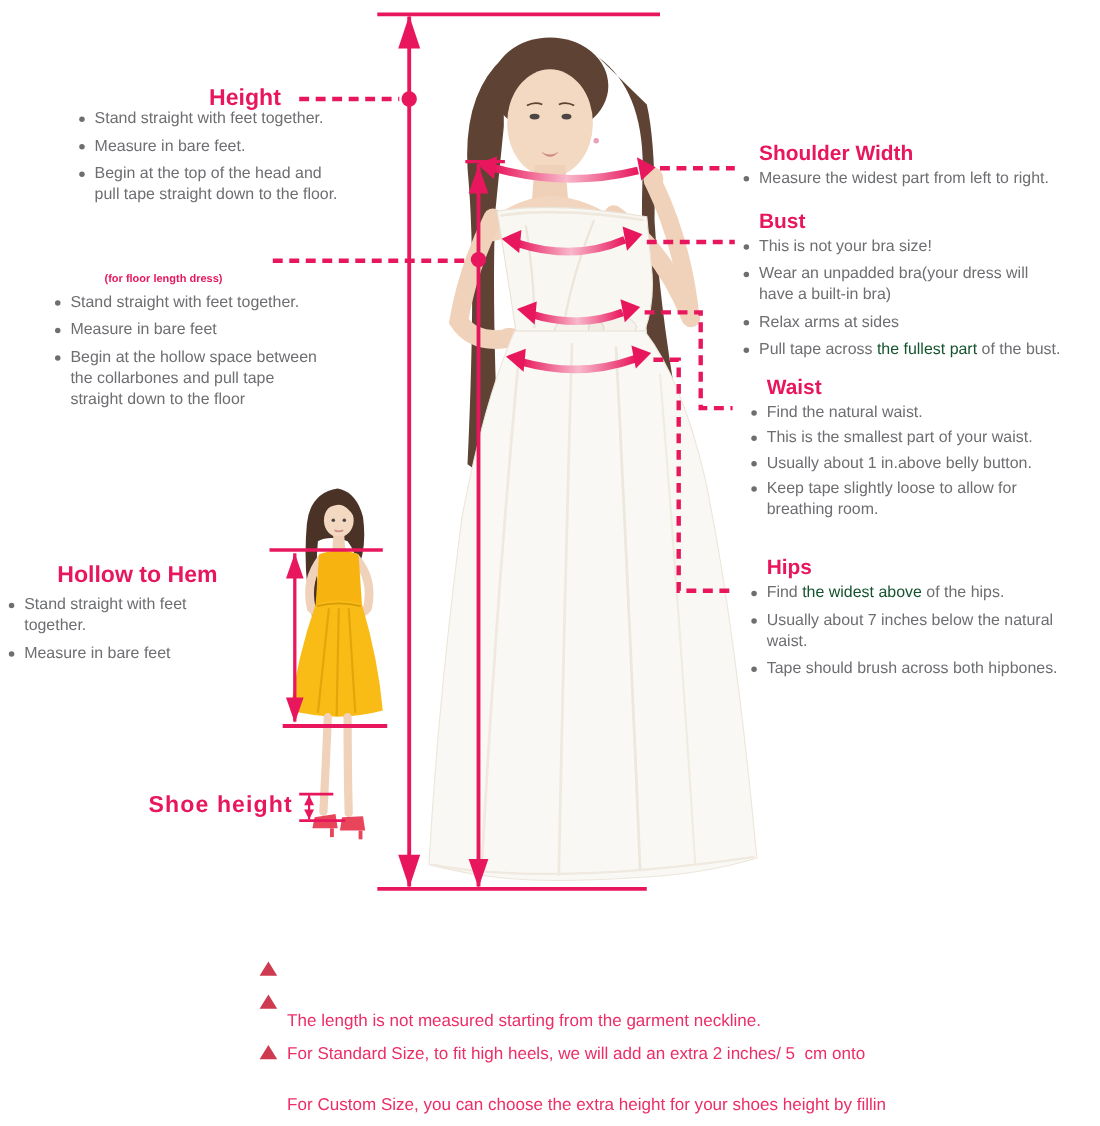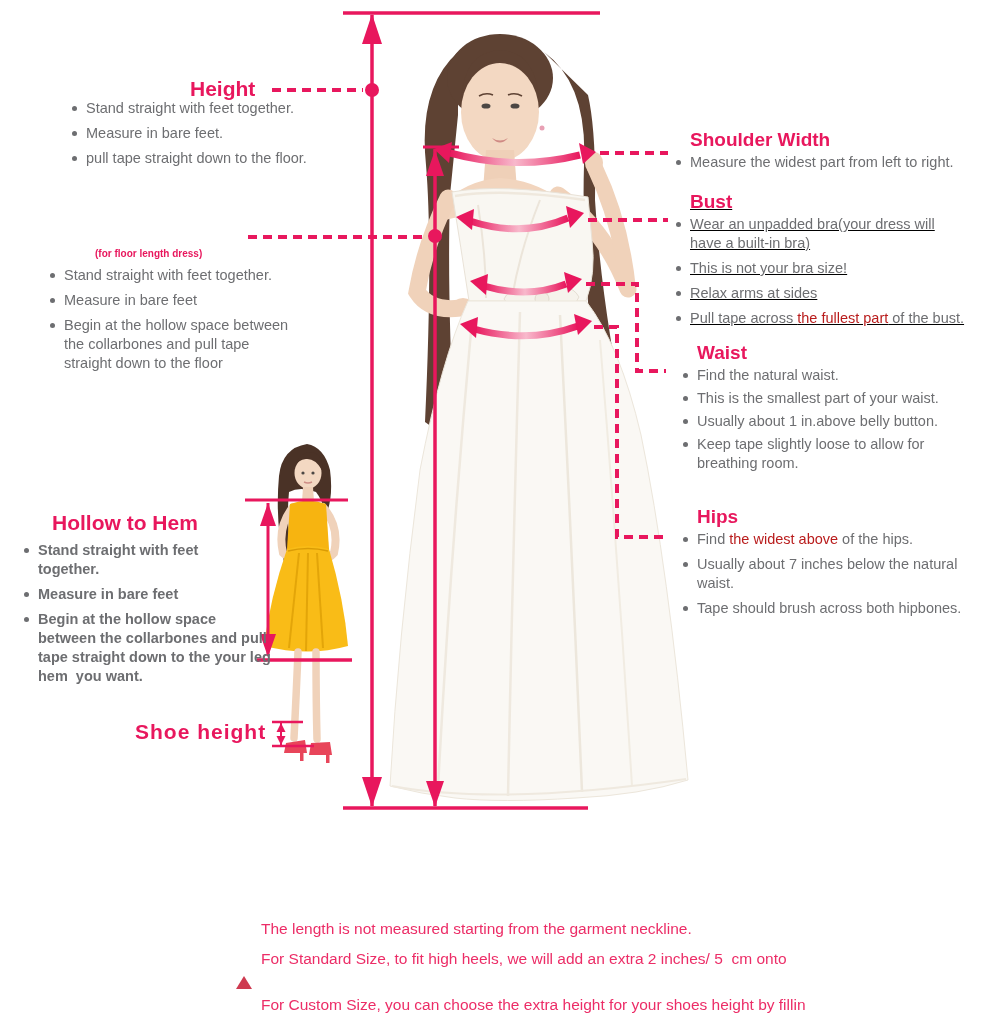--- a/index.html
+++ b/index.html
@@ -10,23 +10,23 @@
   .hdr{color:#E8175D;font-weight:bold;white-space:nowrap;}
   .hdr.big{font-size:22px;}
   .hdr.mid{font-size:21px;}
   .hdr.right{font-size:19px;}
   .sub{color:#E8175D;font-weight:bold;font-size:10px;white-space:nowrap;text-align:center;}
   .bullets{color:#6D6E71;font-size:14.5px;line-height:19px;}
   .li{position:relative;margin-bottom:6px;padding-left:0;}
   .li::before{content:"";position:absolute;left:-14px;top:7px;width:5px;height:5px;
               border-radius:50%;background:#6D6E71;}
   .line{white-space:pre-wrap;}
-  .hl{color:#b91c1c;}
+  .hl{color:#14532d;}
   .notes{font-size:15.5px;line-height:24px;color:#EC2D67;}
-  .note{position:absolute;display:flex;align-items:flex-end;}
+  .note{position:absolute;display:flex;align-items:flex-start;}
   .tri{width:0;height:0;border-left:8px solid transparent;border-right:8px solid transparent;
        border-bottom:13px solid #CE3A50;margin:5px 9px 0 0;flex:0 0 auto;}
   .note .txt{white-space:pre-wrap;}
 </style>
 </head>
 <body>
 
 <div class="canvas">
 
   <svg class="abs" style="left:0;top:0;" width="1000" height="1024" viewBox="0 0 1000 1024">
@@ -170,76 +170,71 @@
 
   <div class="abs hdr mid" style="left:190px;top:77px;">Height</div>
   <div class="abs bullets" style="left:86px;top:99px;width:270px;">
     <div class="li">
       <div class="line">Stand straight with feet together.</div>
     </div>
     <div class="li">
       <div class="line">Measure in bare feet.</div>
     </div>
     <div class="li">
+      <div class="line">Begin at the top of the head and</div>
       <div class="line">pull tape straight down to the floor.</div>
     </div>
   </div>
 
   <div class="abs sub" style="left:95px;top:248px;">(for floor length dress)</div>
   <div class="abs bullets" style="left:64px;top:266px;width:300px;">
     <div class="li">
       <div class="line">Stand straight with feet together.</div>
     </div>
     <div class="li">
       <div class="line">Measure in bare feet</div>
     </div>
     <div class="li">
       <div class="line">Begin at the hollow space between</div>
       <div class="line">the collarbones and pull tape</div>
       <div class="line">straight down to the floor</div>
     </div>
   </div>
 
   <div class="abs hdr mid" style="left:52px;top:511px;">Hollow to Hem</div>
-  <div class="abs bullets" style="left:38px;top:541px;width:235px;font-weight:bold;">
+  <div class="abs bullets" style="left:22px;top:541px;width:235px;">
     <div class="li">
       <div class="line">Stand straight with feet</div>
       <div class="line">together.</div>
     </div>
     <div class="li">
       <div class="line">Measure in bare feet</div>
-    </div>
-    <div class="li">
-      <div class="line">Begin at the hollow space</div>
-      <div class="line">between the collarbones and pull</div>
-      <div class="line">tape straight down to the your leg</div>
-      <div class="line">hem  you want.</div>
     </div>
   </div>
 
   <div class="abs hdr mid" style="left:135px;top:720px;letter-spacing:1px;">Shoe height</div>
 
   <div class="abs" style="left:676px;top:129px;width:320px;">
     <div class="hdr right" style="margin-left:14px;">Shoulder Width</div>
     <div class="bullets" style="margin-left:14px;margin-top:2px;">
       <div class="li">
         <div class="line">Measure the widest part from left to right.</div>
       </div>
     </div>
   </div>
 
-  <div class="abs" style="left:676px;top:191px;width:320px;text-decoration:underline;">
+  <div class="abs" style="left:676px;top:191px;width:320px;">
     <div class="hdr right" style="margin-left:14px;">Bust</div>
     <div class="bullets" style="margin-left:14px;margin-top:2px;">
       <div class="li">
+        <div class="line">This is not your bra size!</div>
+      </div>
+      <div class="li">
         <div class="line">Wear an unpadded bra(your dress will</div>
         <div class="line">have a built-in bra)</div>
-      </div>
-      <div class="li">
-        <div class="line">This is not your bra size!</div>
       </div>
       <div class="li">
         <div class="line">Relax arms at sides</div>
       </div>
       <div class="li">
         <div class="line"><span>Pull tape across </span><span class="hl">the fullest part</span><span> of the bust.</span></div>
       </div>
     </div>
   </div>
 

